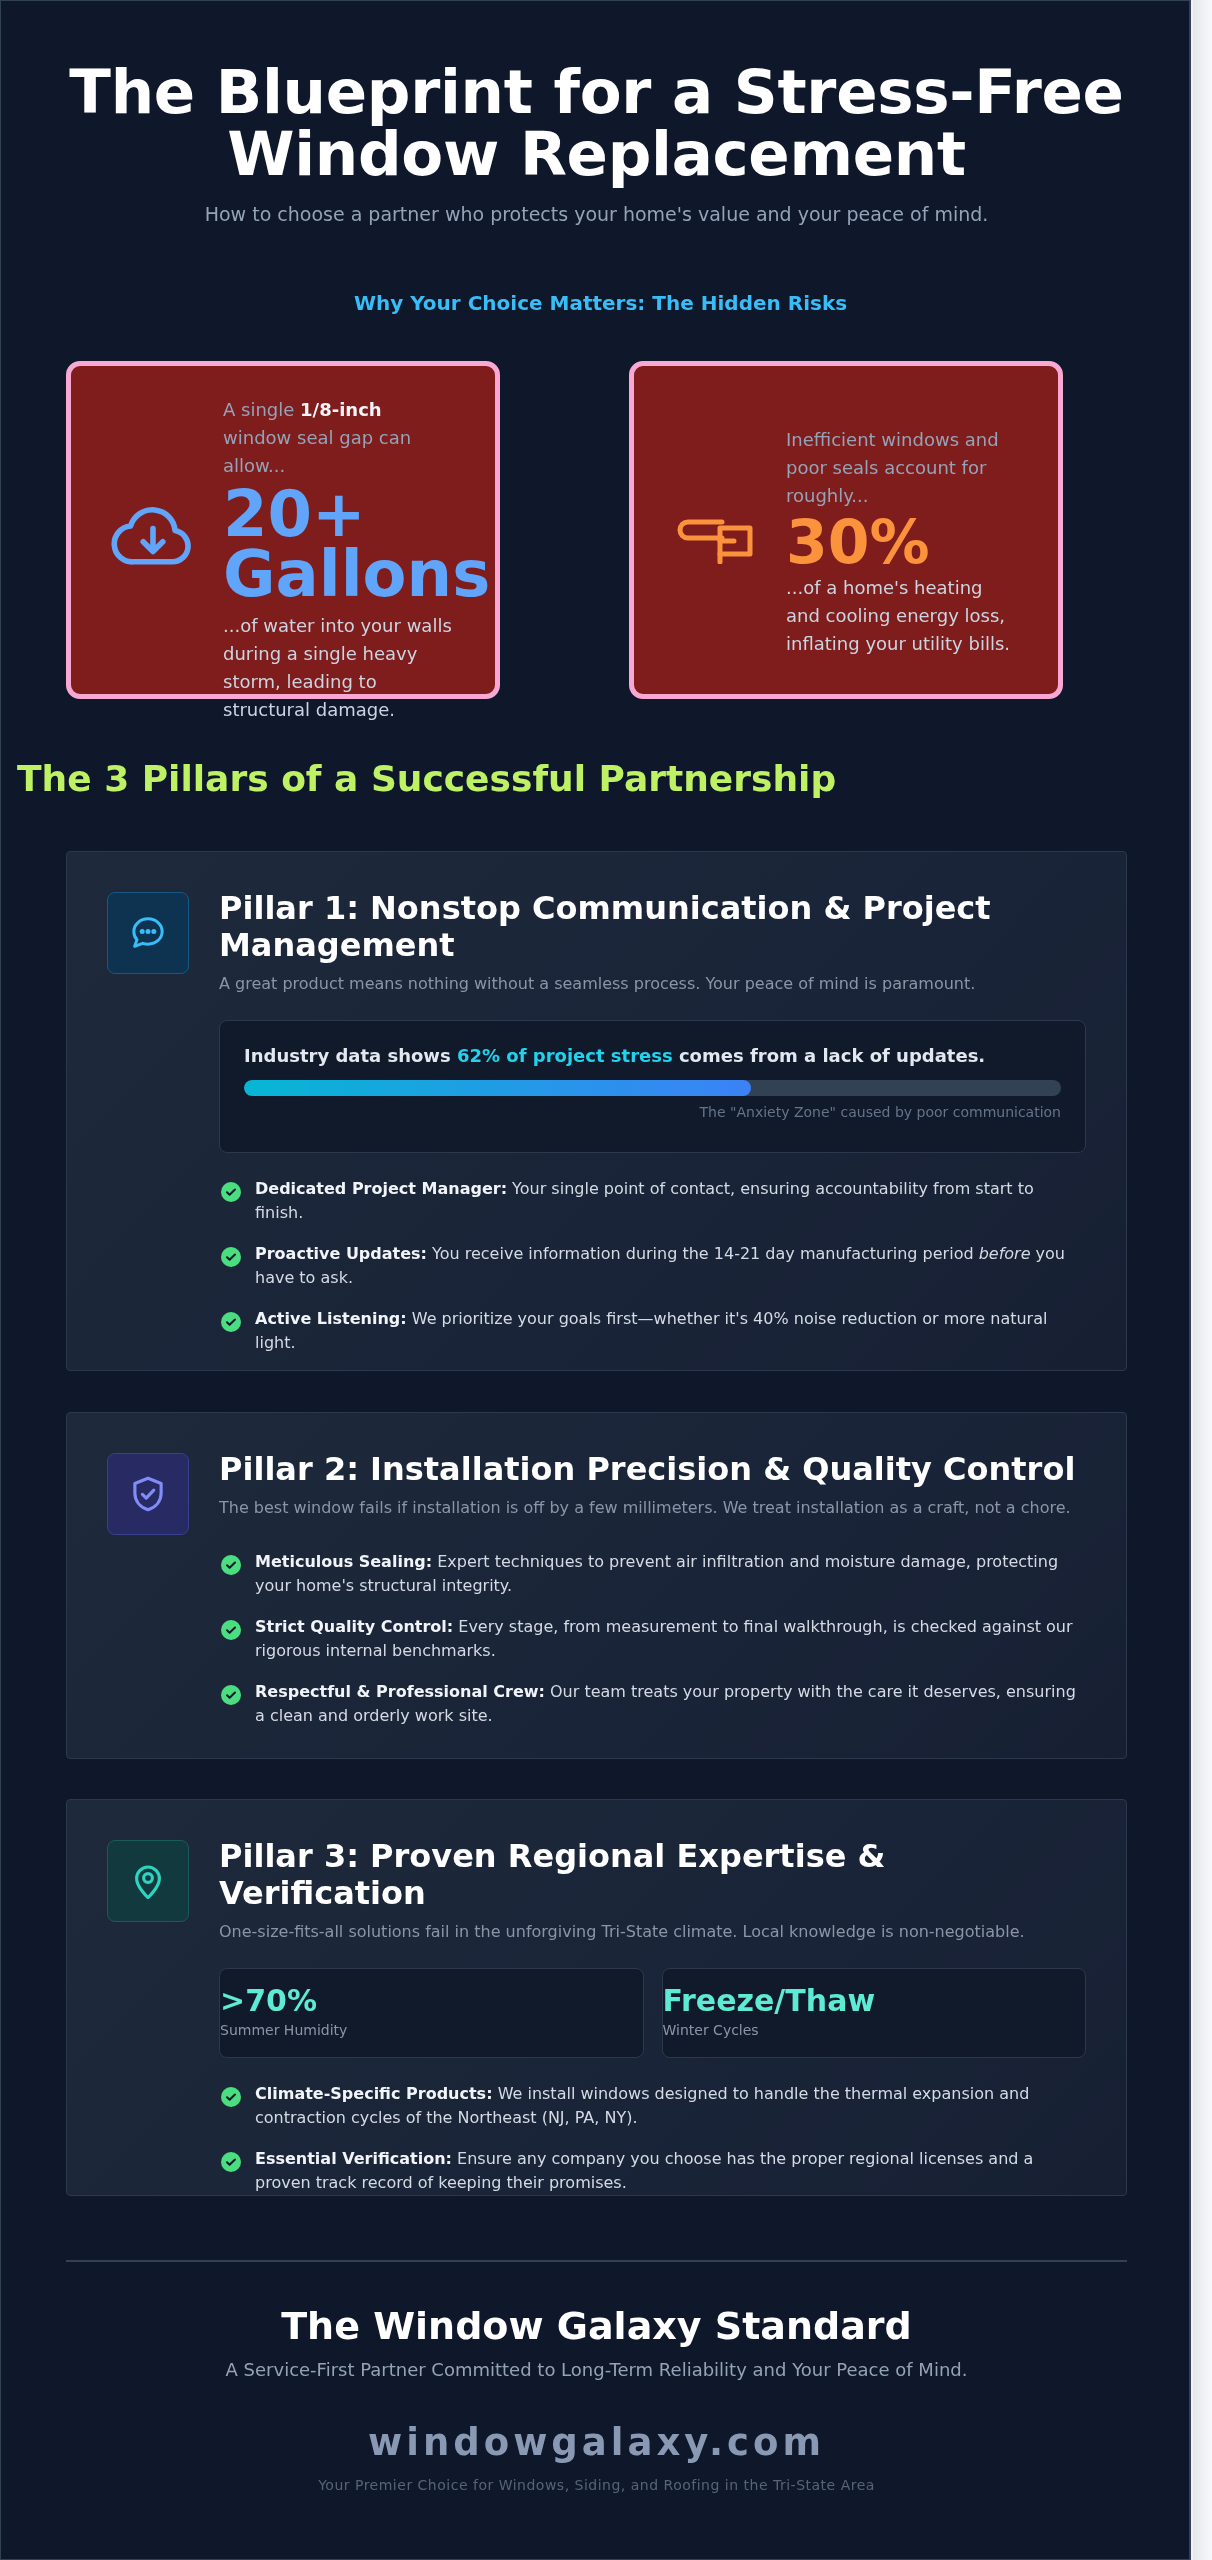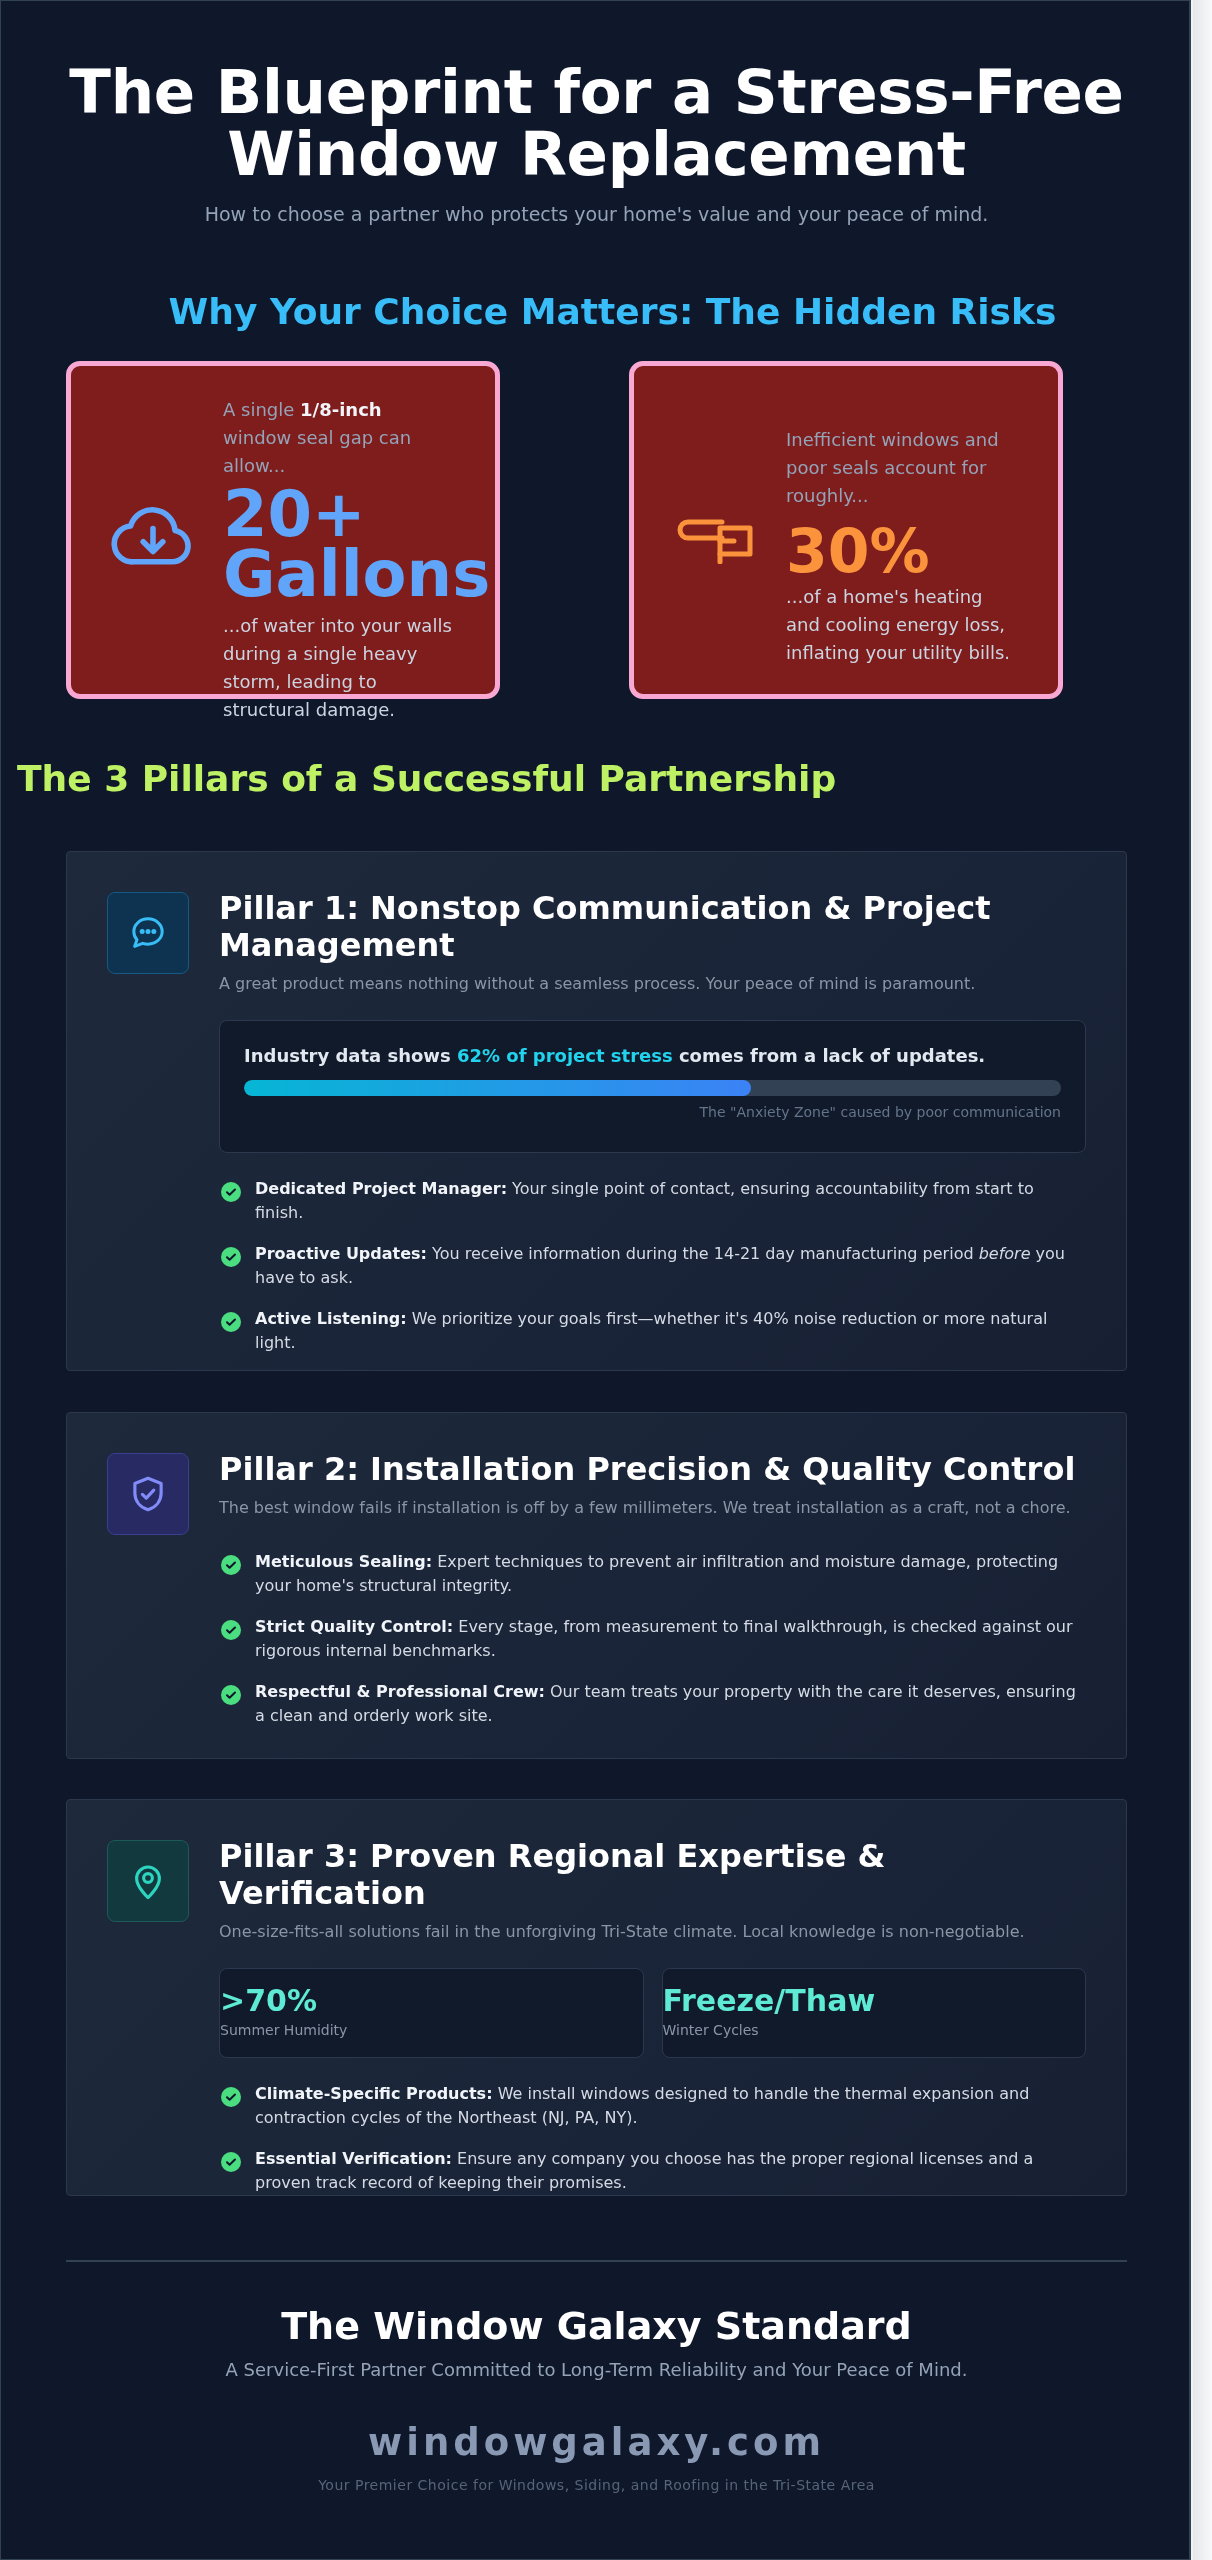--- a/index.html
+++ b/index.html
@@ -17,22 +17,22 @@
   
   .main-title {
     position: absolute; left: 0; top: 60px; width: 1191px; text-align: center;
     color: #ffffff; font-weight: bold; font-size: 61px; line-height: 62px; letter-spacing: -0.3px;
   }
   .subtitle {
     position: absolute; left: 0; top: 202px; width: 1191px; text-align: center;
     color: #94a3b8; font-size: 19px;
   }
   .section-heading-risks {
-    position: absolute; left: 16px; top: 290px; width: 1191px; text-align: center;
-    color: #38bdf8; font-weight: bold; font-size: 36px;
+    position: absolute; left: 4px; top: 290px; width: 1191px; text-align: center;
+    color: #38bdf8; font-weight: bold; font-size: 20px;
   }
 
   
   .risk-card {
     position: absolute; top: 360px; height: 338px; width: 434px;
     background: #7f1d1d; border: 5px solid #f9a8d4; border-radius: 14px;
   }
   .risk-card .icon { position: absolute; left: 40px; }
   .risk-card .content { position: absolute; left: 152px; right: 40px; }
   .risk-intro { color: #94a3b8; font-size: 18px; line-height: 28px; }
@@ -117,21 +117,21 @@
   <div class="risk-card" style="left:628px;">
     <div class="icon" style="top:148px;">
       <svg width="80" height="50" viewBox="0 0 80 50" fill="none" stroke="#fb923c" stroke-width="5" stroke-linecap="round" stroke-linejoin="round">
         <path d="M48 8H14a8 8 0 0 0 0 16h34"></path>
         <path d="M46 14h30v26H46V14z"></path>
         <path d="M46 40v8M46 27h14"></path>
       </svg>
     </div>
     <div class="content" style="top:60px;">
       <p class="risk-intro">Inefficient windows and poor seals account for roughly...</p>
-      <p class="risk-stat" style="color:#fb923c;font-size:60px;margin:11px 0 2px 0;">30%</p>
+      <p class="risk-stat" style="color:#fb923c;font-size:60px;margin:2px 0 2px 0;">30%</p>
       <p class="risk-desc">...of a home's heating and cooling energy loss, inflating your utility bills.</p>
     </div>
   </div>
 
   <h2 class="pillars-heading">The 3 Pillars of a Successful Partnership</h2>
 
   <div class="pillar" style="top:850px;height:520px;">
     <div class="pillar-icon" style="background:#0e3350;border:1px solid #155a82;">
       <svg width="40" height="40" viewBox="0 0 24 24" fill="none" stroke="#38bdf8" stroke-width="1.8" stroke-linecap="round" stroke-linejoin="round">
         <path d="M12 3.5c4.7 0 8.5 3.4 8.5 7.6s-3.8 7.6-8.5 7.6c-1.1 0-2.2-.2-3.2-.5L4 20l1.4-3.9A7.3 7.3 0 0 1 3.5 11.1C3.5 6.9 7.3 3.5 12 3.5z"></path>

